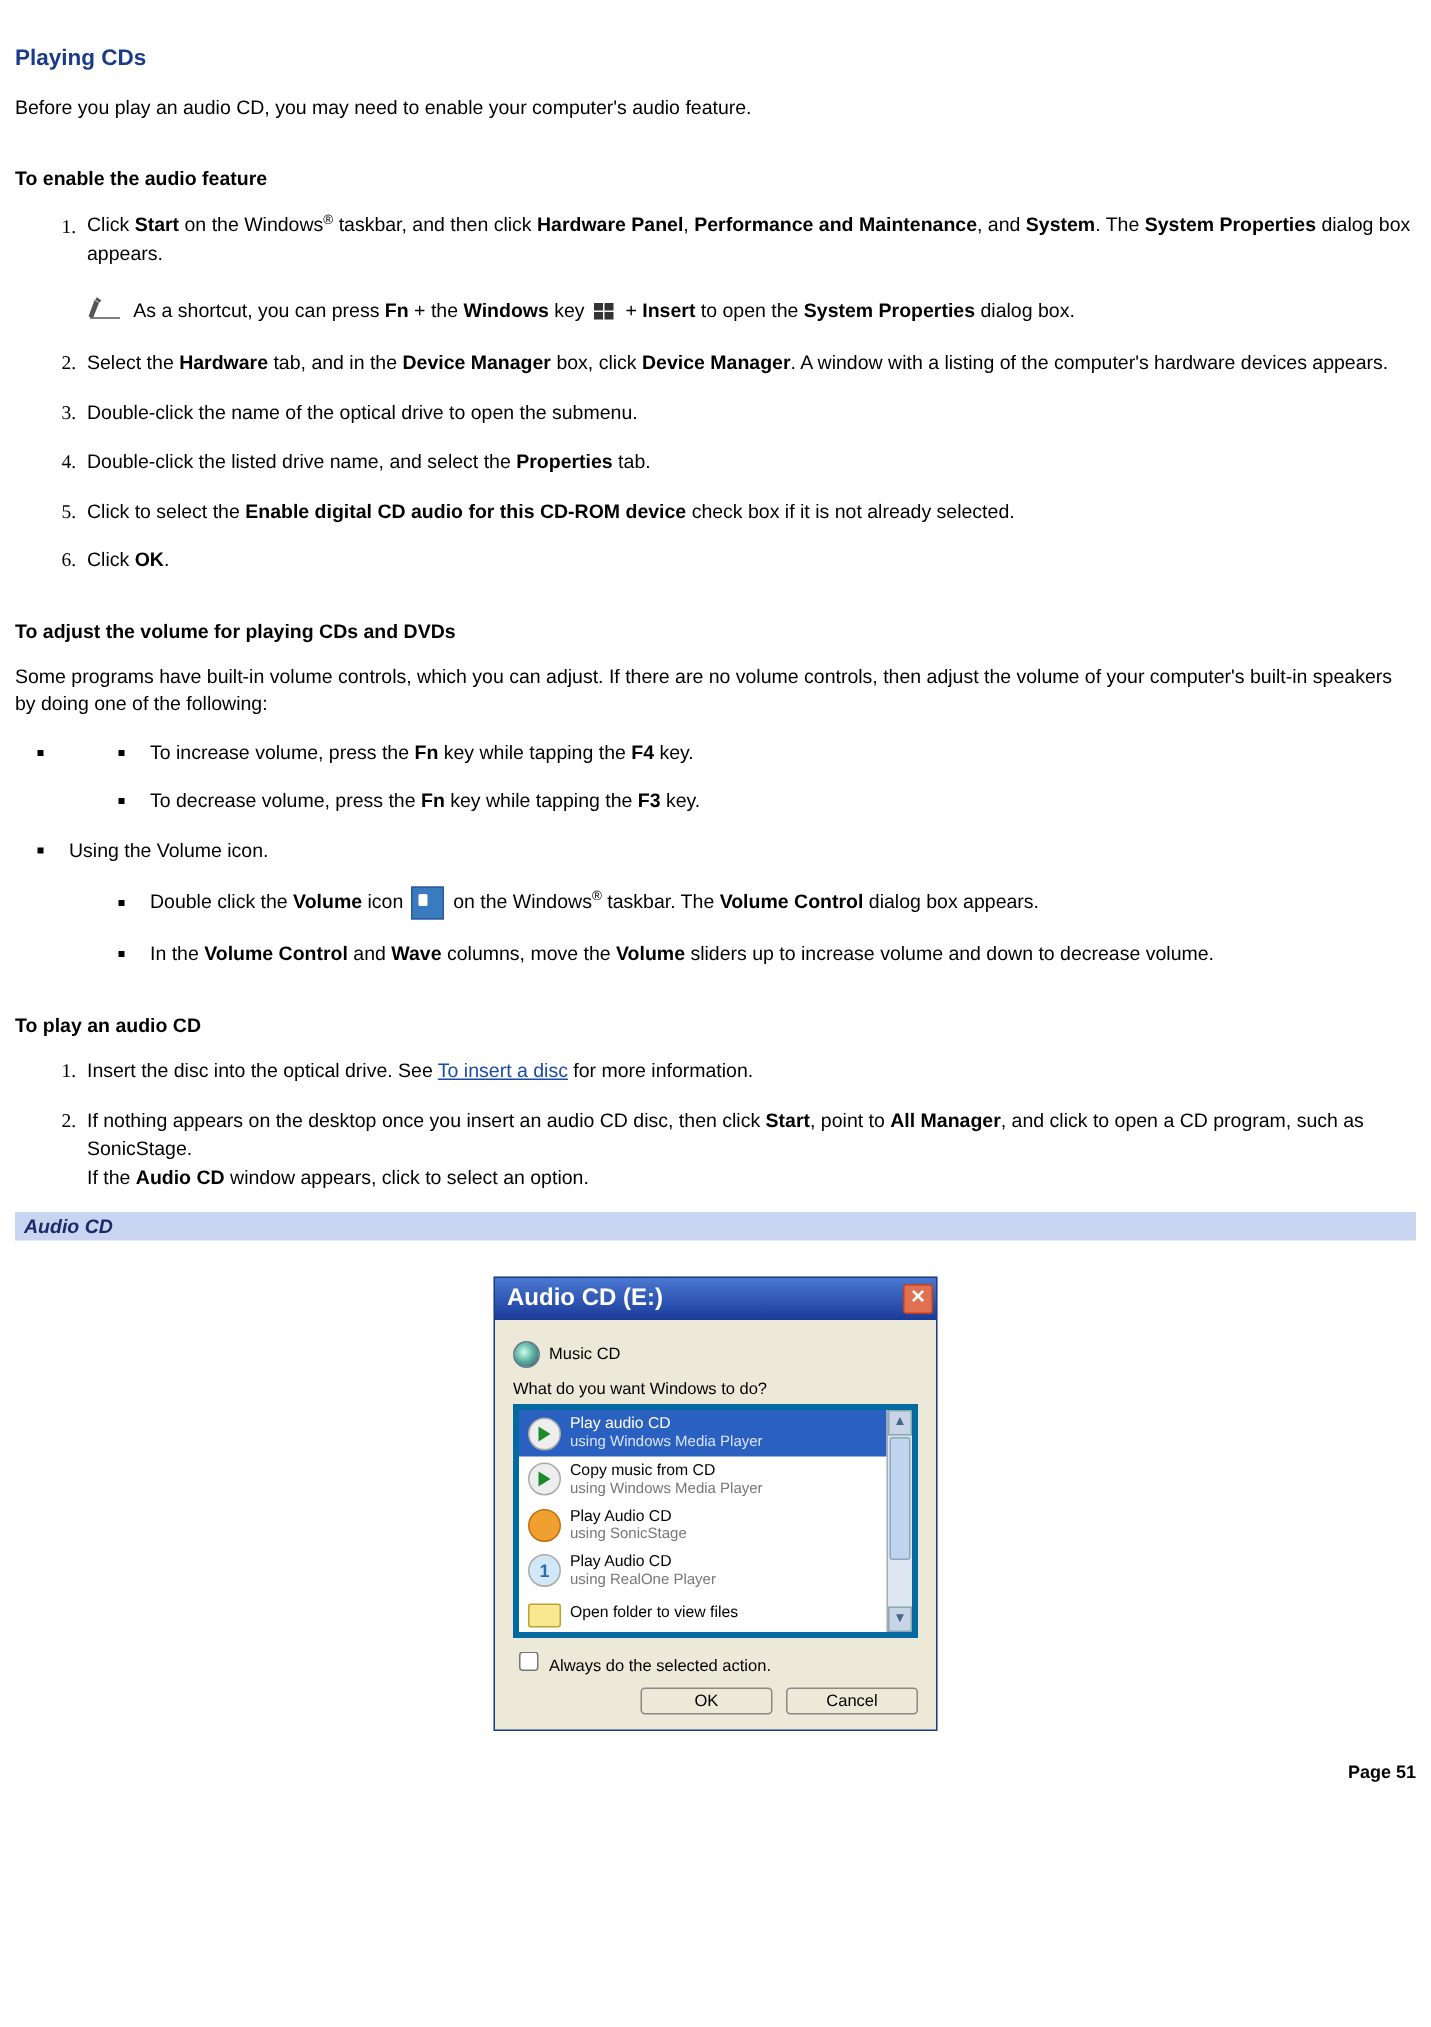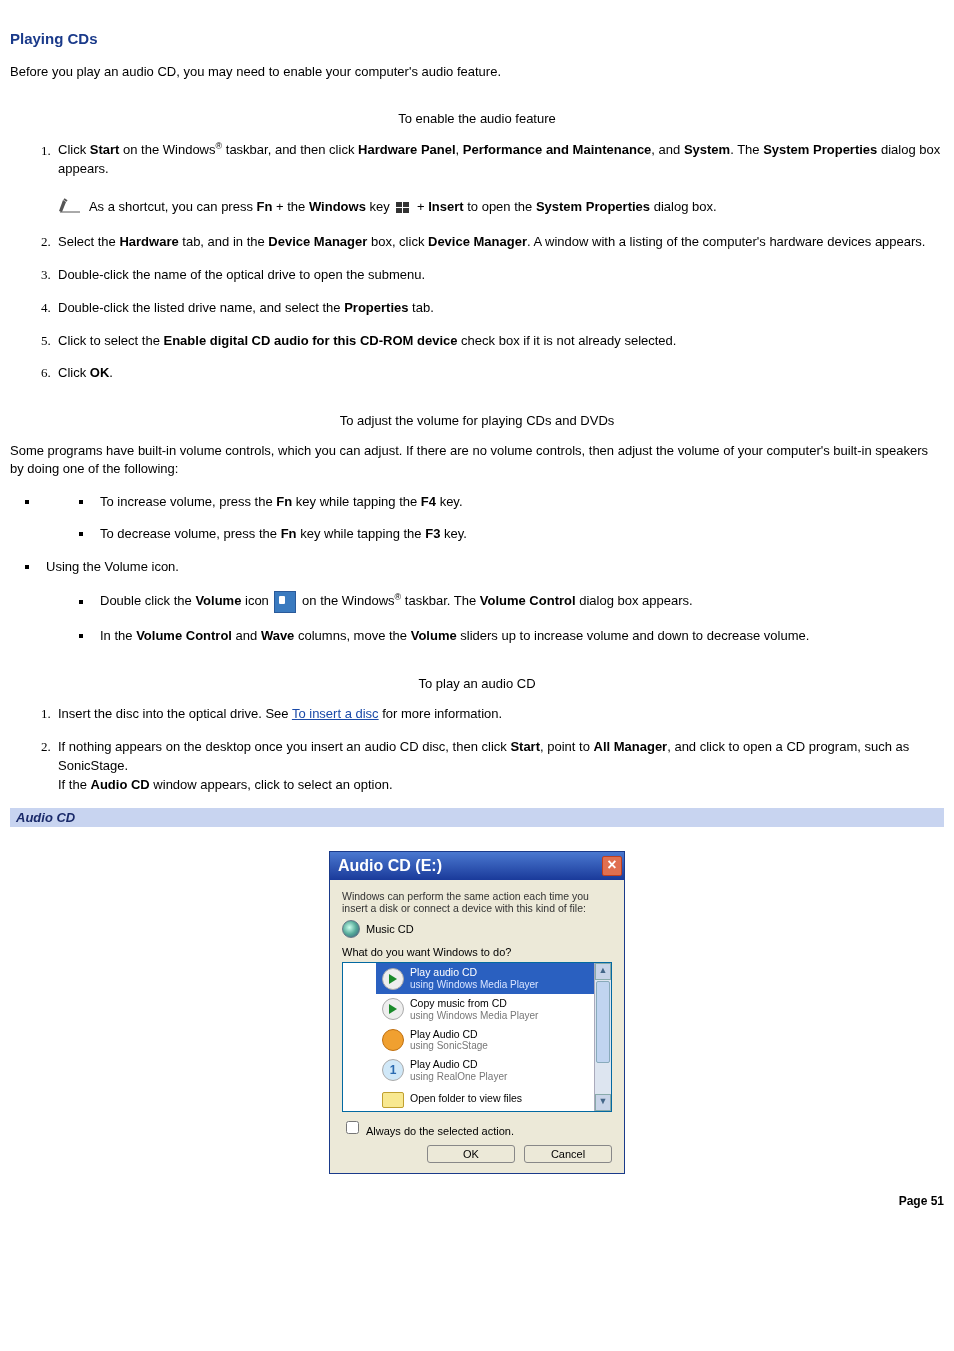--- a/index.html
+++ b/index.html
@@ -12,23 +12,22 @@
     background: #fff;
   }
   h2.title {
     color: #1a3a8a;
     font-size: 15px;
     font-weight: bold;
     margin: 20px 0 16px 0;
   }
   h3.subtitle {
     font-size: 13px;
-    font-weight: normal;
+    font-weight: bold;
     margin: 30px 0 14px 0;
-    text-align: center;
   }
   p { margin: 12px 0; line-height: 1.4; }
   ol { margin: 8px 0 8px 0; padding-left: 44px; }
   ol > li { margin: 14px 0; padding-left: 4px; line-height: 1.45; }
   ol > li::marker { font-family: "Times New Roman", serif; font-size: 13px; }
   ul.square { list-style: square; margin: 6px 0 6px 0; padding-left: 30px; }
   ul.square > li { margin: 14px 0; padding-left: 6px; line-height: 1.45; }
   ul.inner { list-style: square; margin: 10px 0 10px 20px; padding-left: 28px; }
   ul.inner > li { margin: 14px 0; padding-left: 6px; }
   .b { font-weight: bold; }
@@ -113,27 +112,26 @@
   }
   .dlg-body { padding: 10px 12px 10px 12px; }
   .dlg-msg { font-size: 10.5px; color: #333; margin-bottom: 6px; }
   .dlg-row { display: flex; align-items: center; gap: 6px; margin: 4px 0; }
   .cd-icon {
     width: 16px; height: 16px; border-radius: 50%;
     background: radial-gradient(circle at 40% 40%, #cfe, #5a9, #357);
     border: 1px solid #678;
   }
   .dlg-list {
-    border: 1px solid #0369a1;
+    border: 4px solid #0369a1;
     background: #fff;
     height: 148px;
     overflow: hidden;
     margin-top: 4px;
     position: relative;
-    padding-left: 33px;
   }
   .dlg-scroll {
     position: absolute;
     right: 0; top: 0; bottom: 0;
     width: 16px;
     background: #dde5f0;
     border-left: 1px solid #aab;
   }
   .dlg-scroll .arrow {
     height: 15px;
@@ -298,21 +296,20 @@
 
 <div class="caption-bar">Audio CD</div>
 
 <div class="dialog-wrap">
   <div class="dialog">
     <div class="dlg-titlebar">
       <span>Audio CD (E:)</span>
       <span class="dlg-close">×</span>
     </div>
     <div class="dlg-body">
-      <div class="dlg-msg">Windows can perform the same action each time you insert a disk or connect a device with this kind of file:</div>
       <div class="dlg-row">
         <span class="cd-icon"></span>
         <span>Music CD</span>
       </div>
       <div style="margin:8px 0 2px 0;">What do you want Windows to do?</div>
       <div class="dlg-list">
         <div class="dlg-item selected">
           <span class="ic play"></span>
           <span class="txt"><span>Play audio CD</span><span class="sub">using Windows Media Player</span></span>
         </div>

